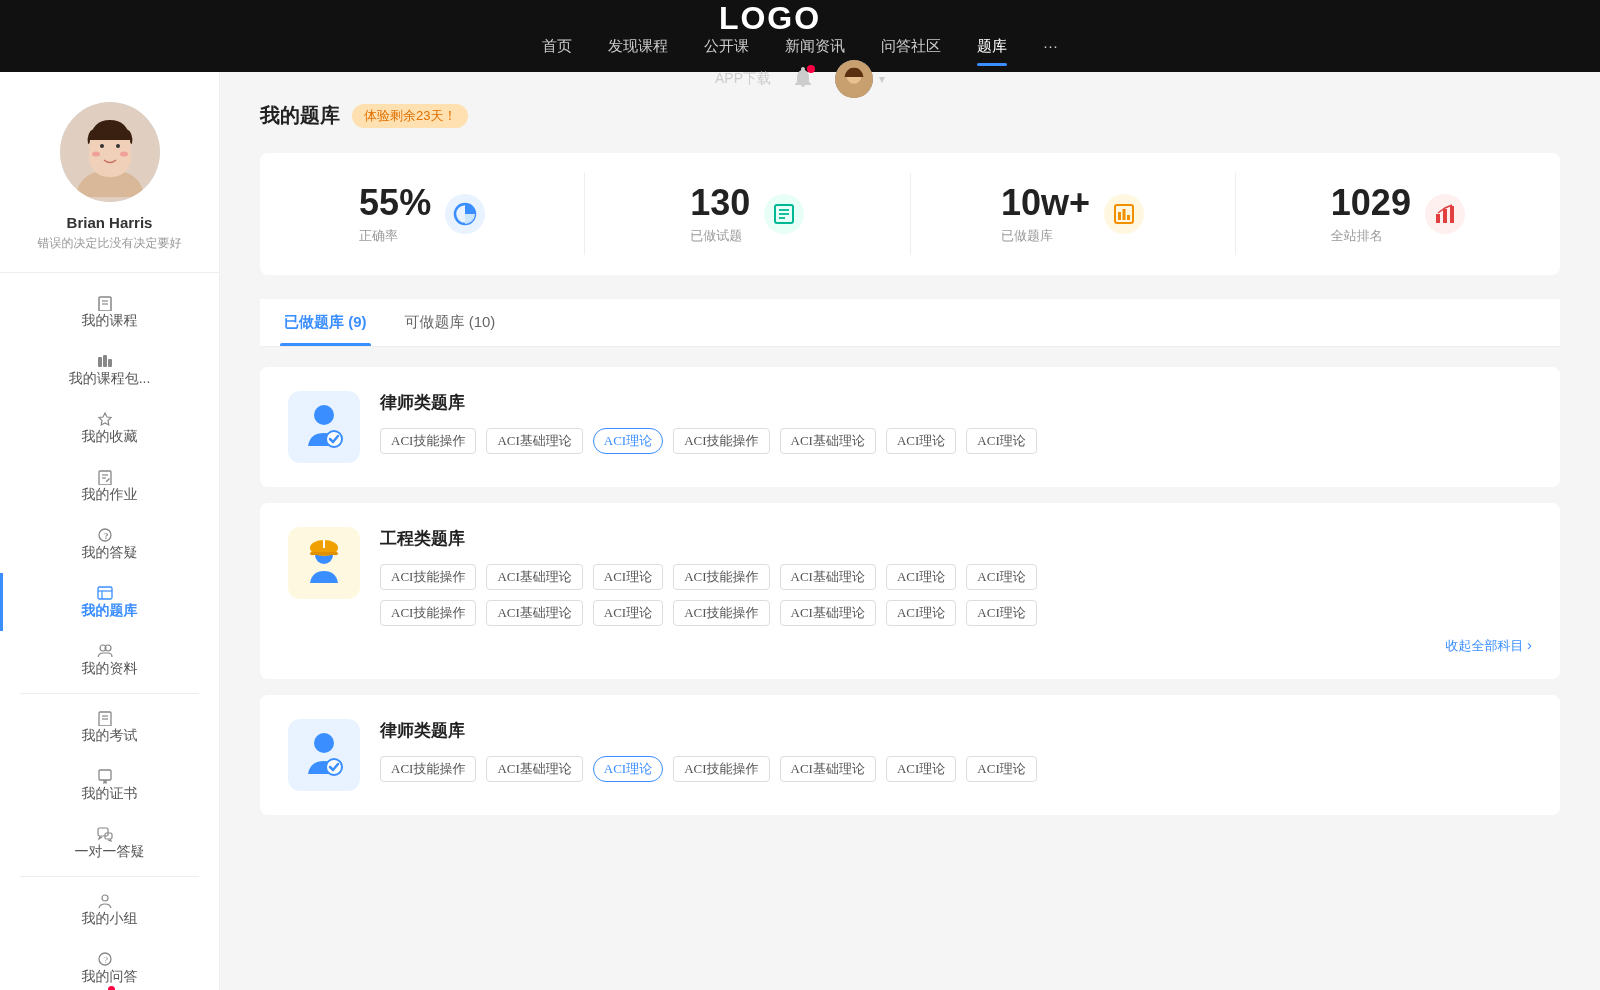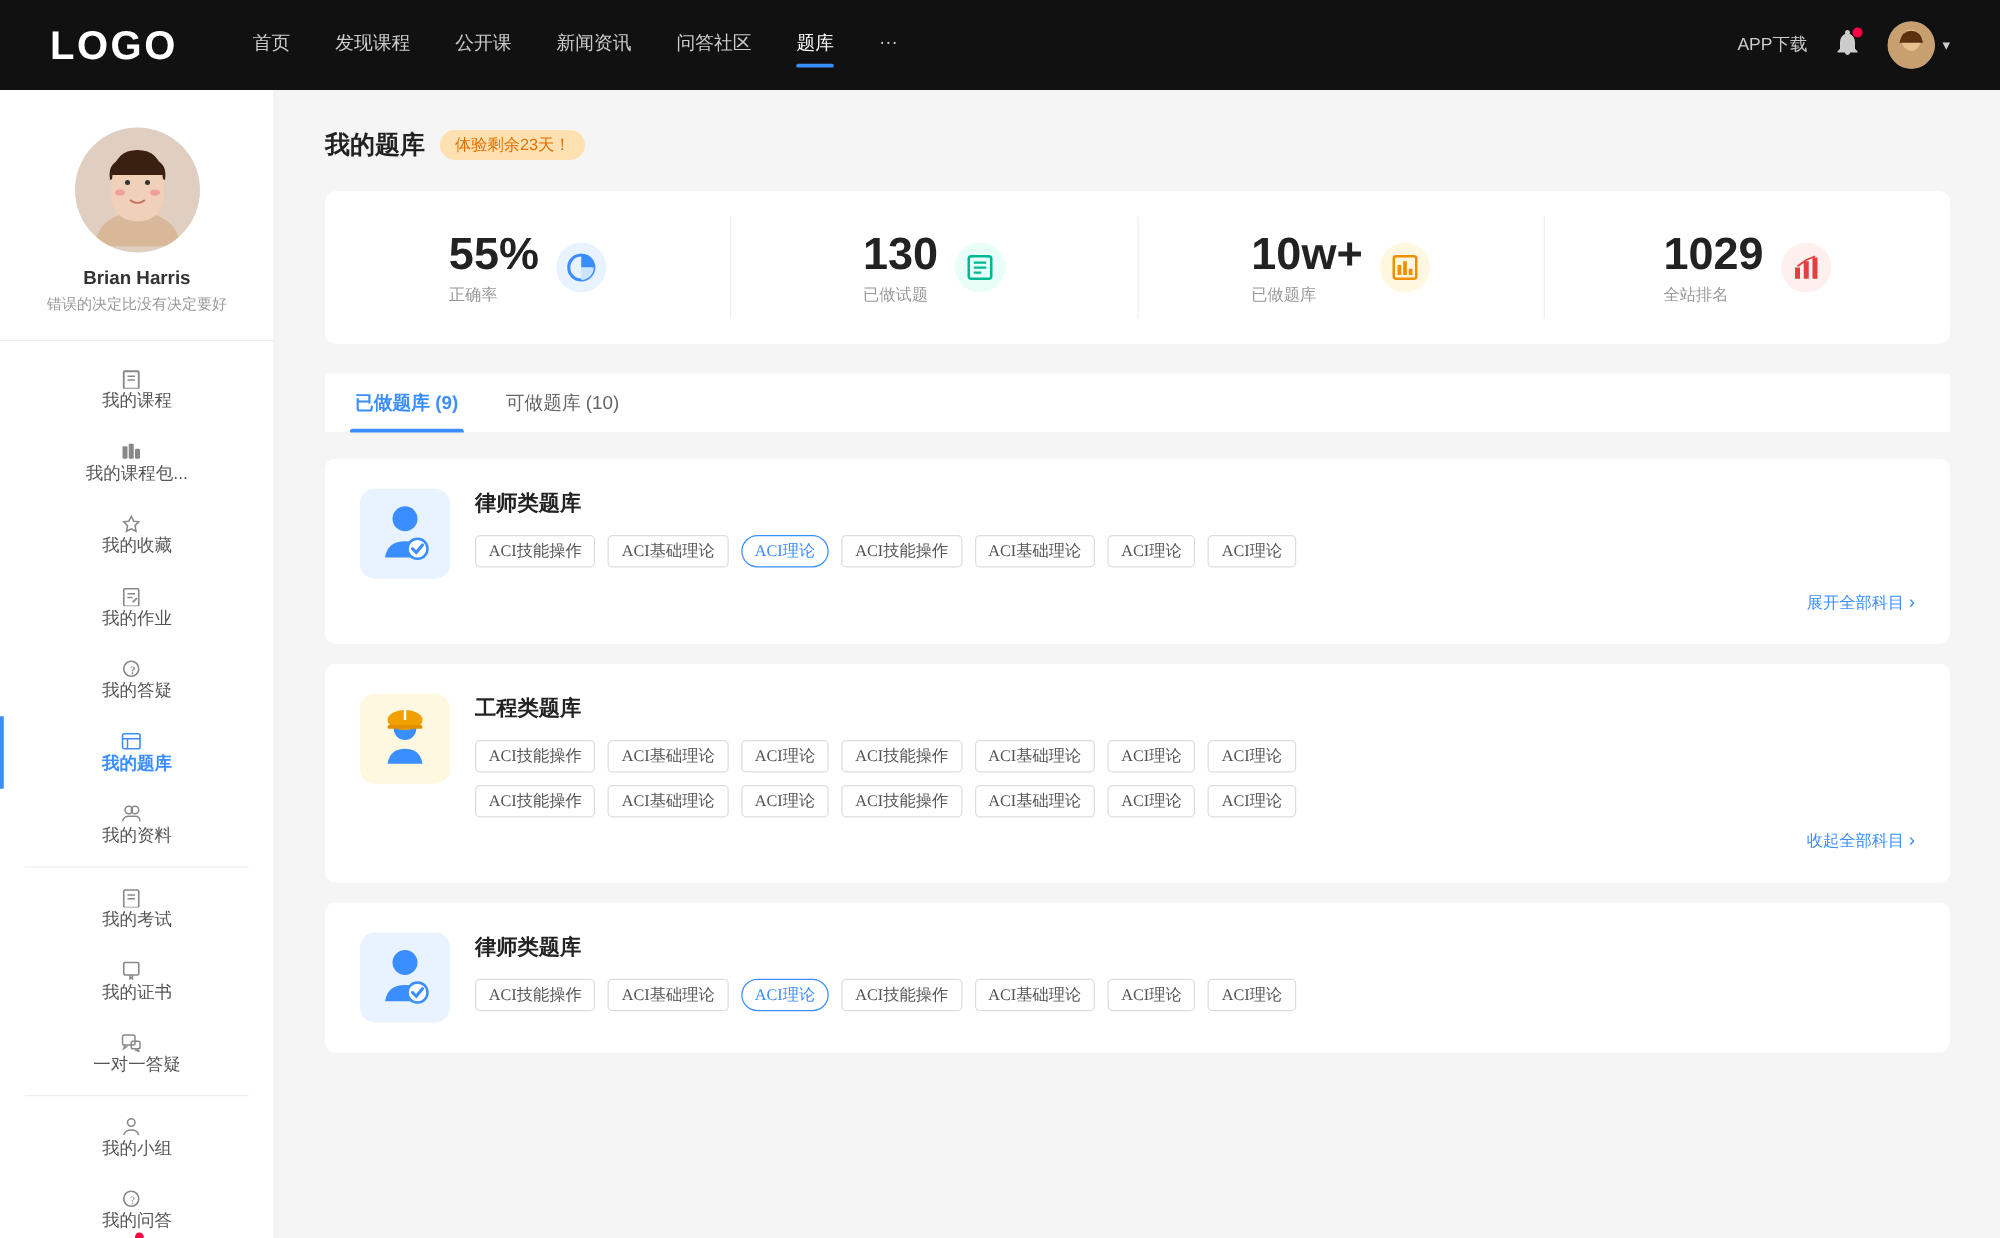--- a/index.html
+++ b/index.html
@@ -6,20 +6,21 @@
     body { font-family: 'PingFang SC', 'Microsoft YaHei', sans-serif; background: #f5f5f5; width: 1600px; min-height: 990px; overflow-x: hidden; }
 
     
     .topnav {
       background: #111;
       height: 72px;
       display: flex;
       align-items: center;
       padding: 0 40px;
       position: relative;
+      flex-direction: column;
     }
     .topnav-logo {
       color: #fff;
       font-size: 32px;
       font-weight: bold;
       letter-spacing: 2px;
       margin-right: 60px;
     }
     .topnav-links {
       display: flex;
@@ -631,24 +632,20 @@
             <span class="tag">ACI技能操作</span>
             <span class="tag">ACI基础理论</span>
             <span class="tag active-tag">ACI理论</span>
             <span class="tag">ACI技能操作</span>
             <span class="tag">ACI基础理论</span>
             <span class="tag">ACI理论</span>
             <span class="tag">ACI理论</span>
           </div>
         </div>
       </div>
-      <div class="expand-link">
-        <span>展开全部科目</span>
-        <span style="font-size:15px;color:#3a8eff"> ›</span>
-      </div>
     </div>
 
     <div class="qbank-card">
       <div class="qbank-top">
         <div class="qbank-icon-wrap" style="background:#fff8e0;">
           <svg width="52" height="52" viewBox="0 0 52 52">
             <circle cx="26" cy="18" r="9" fill="#3a8eff"></circle>
             <path d="M12 46 Q14 34 26 34 Q38 34 40 46 Z" fill="#3a8eff"></path>
 
             <ellipse cx="26" cy="11" rx="14" ry="8" fill="#f0a000"></ellipse>

